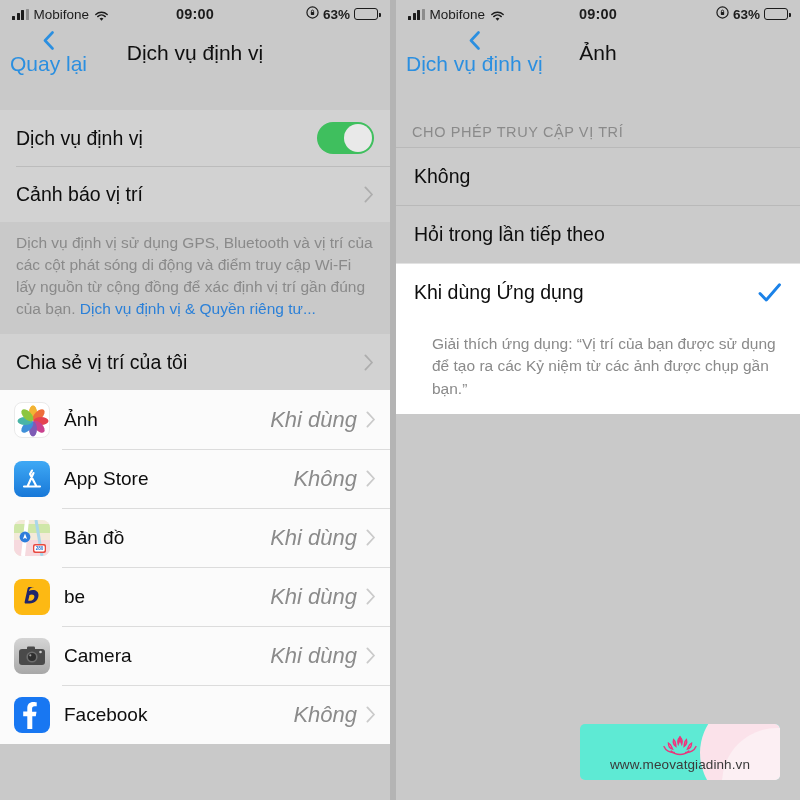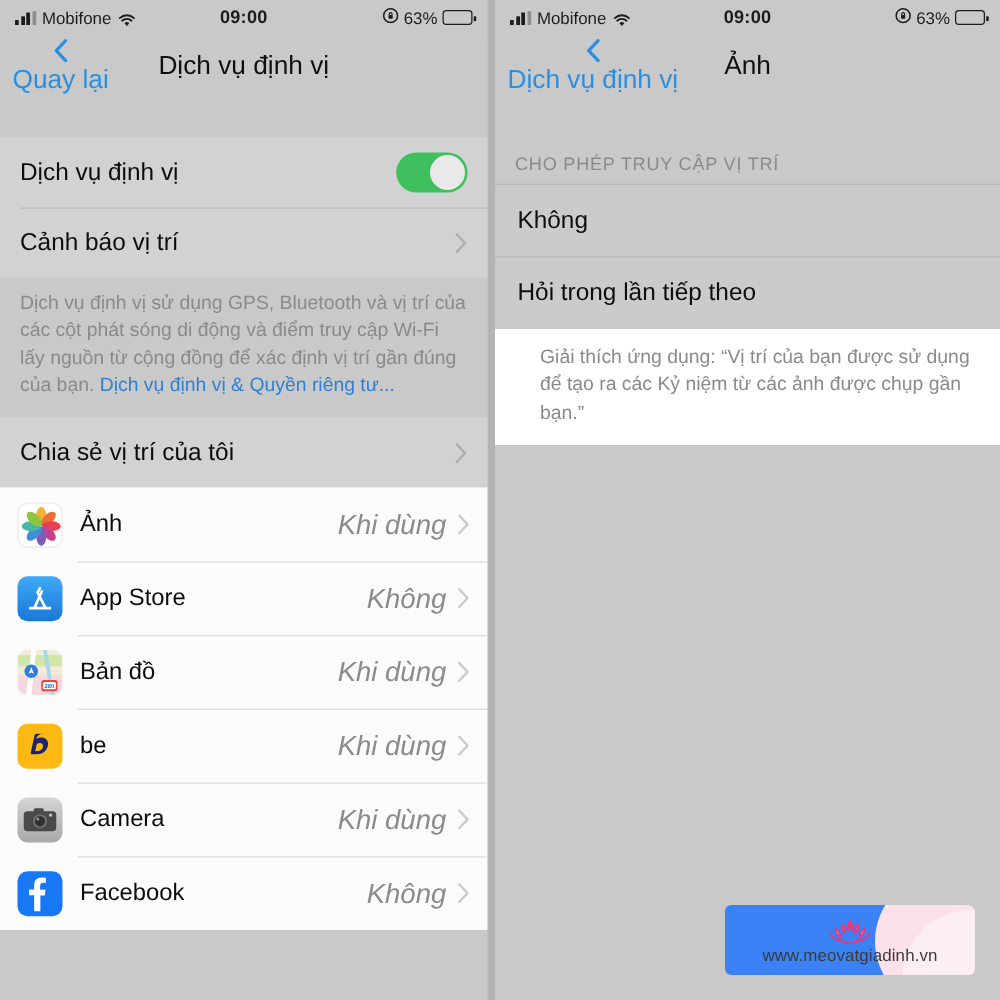--- a/index.html
+++ b/index.html
@@ -55,21 +55,21 @@
   .wifi { display:inline-block; width: 15px; height: 11px; position: relative; }
   .battery {
     width: 24px; height: 12px; border: 1.6px solid #1c1c1c;
     border-radius: 3px; position: relative; padding: 1.2px;
   }
   .battery::after {
     content:''; position:absolute; right:-4px; top:3.5px;
     width:2px; height:4px; background:#1c1c1c; border-radius:0 1px 1px 0;
   }
   .battery-fill { height: 100%; background:#1c1c1c; border-radius:1px; }
-  .pct { font-size: 13.5px; font-weight: 400; }
+  .pct { font-size: 13.5px; font-weight: 700; }
 
   
   .navbar {
     height: 50px;
     display: flex;
     align-items: center;
     position: relative;
     padding: 0 10px;
     background: #c9c9c9;
   }
@@ -175,21 +175,21 @@
     font-size: 15.5px; line-height: 1.45;
     color: #8a8a8a; background: #ffffff;
   }
   .filler { flex: 1; background: #c9c9c9; }
 
   
   .watermark {
     position: absolute;
     left: 580px; top: 724px;
     width: 200px; height: 56px;
-    background: #3b82f6;
+    background: #5eead4;
     border-radius: 5px;
     overflow: hidden;
     display: flex; flex-direction: column;
     align-items: center; justify-content: center;
   }
   .wm-blob {
     position: absolute; right: -30px; top: -26px;
     width: 110px; height: 110px; border-radius: 50%;
     background: #fbe2ea;
   }
@@ -463,20 +463,28 @@
       <div class="gap" style="height:32px"></div>
 
       <div class="section-header">CHO PHÉP TRUY CẬP VỊ TRÍ</div>
 
       <div>
         <div class="opt-row">
           <span class="opt-label">Không</span>
         </div>
         <div class="opt-row">
           <span class="opt-label">Hỏi trong lần tiếp theo</span>
+        </div>
+        <div class="opt-row selected">
+          <span class="opt-label">Khi dùng Ứng dụng</span>
+          <span class="check">
+            <svg viewBox="0 0 25 25" width="25" height="25">
+                <path d="M3 13.5 9.3 20 22.5 4.8" stroke="#1b82e8" stroke-width="2.9" fill="none" stroke-linecap="round" stroke-linejoin="round"></path>
+              </svg>
+          </span>
         </div>
       </div>
 
       <div class="explain">Giải thích ứng dụng: “Vị trí của bạn được sử dụng để tạo ra các Kỷ niệm từ các ảnh được chụp gần bạn.”</div>
 
       <div class="filler"></div>
     </div>
   </div>
 
   <div class="watermark">

